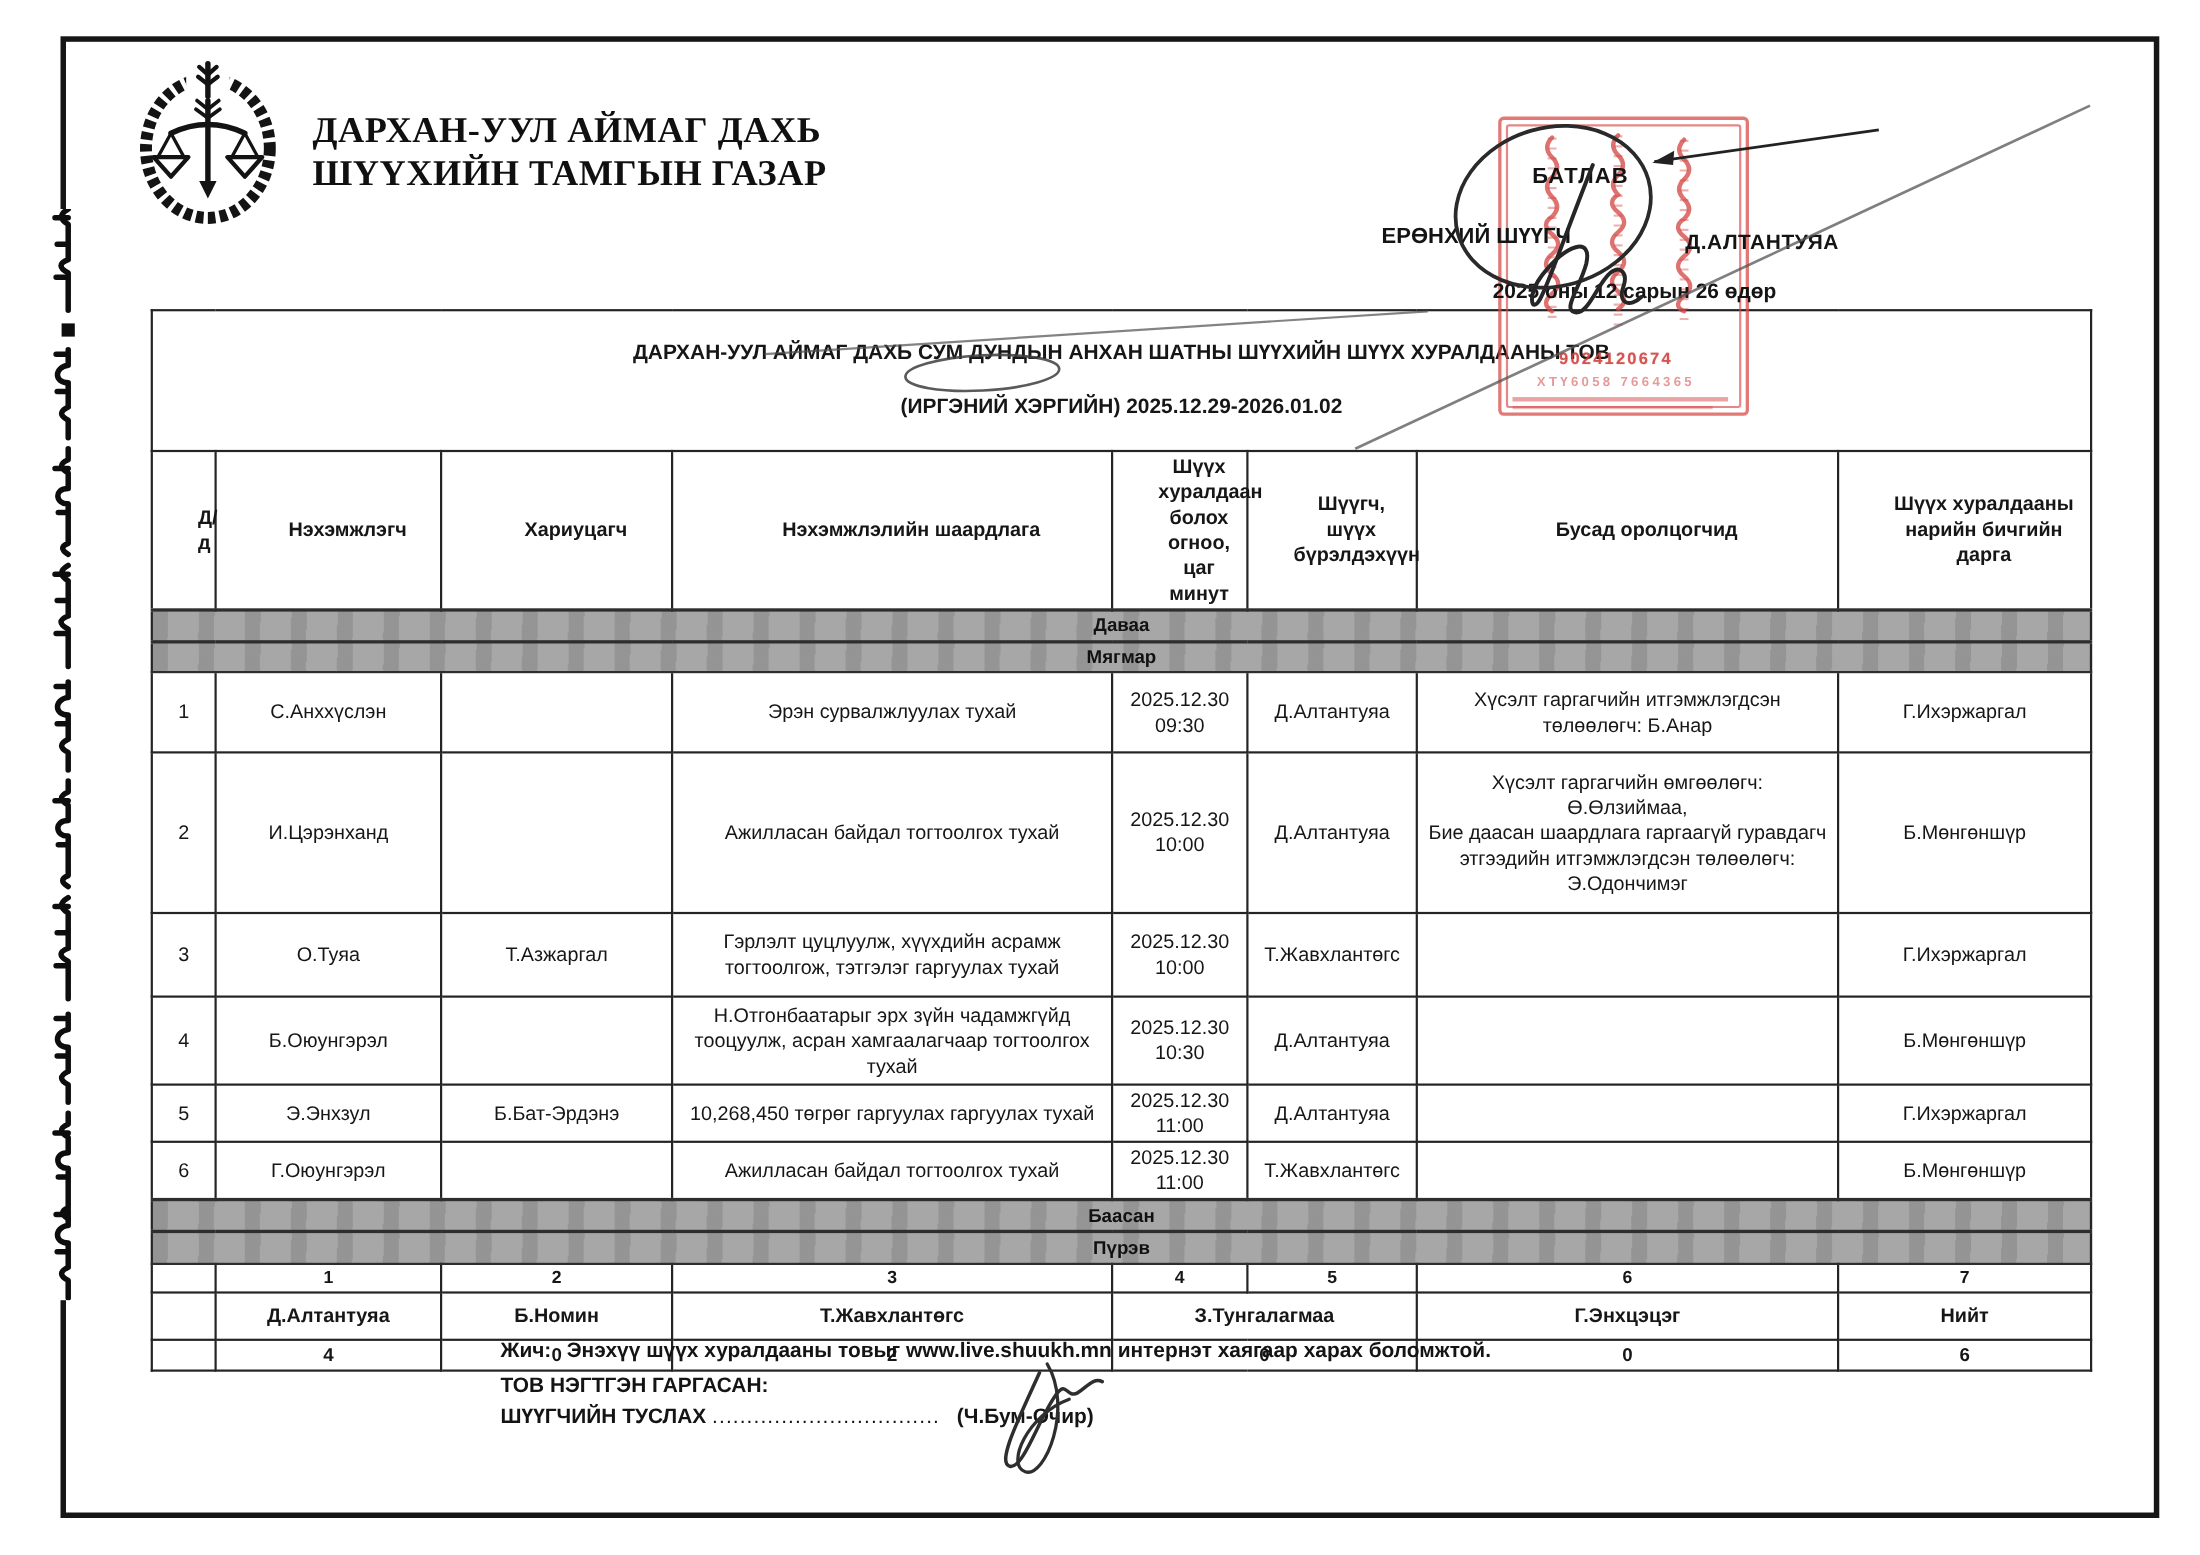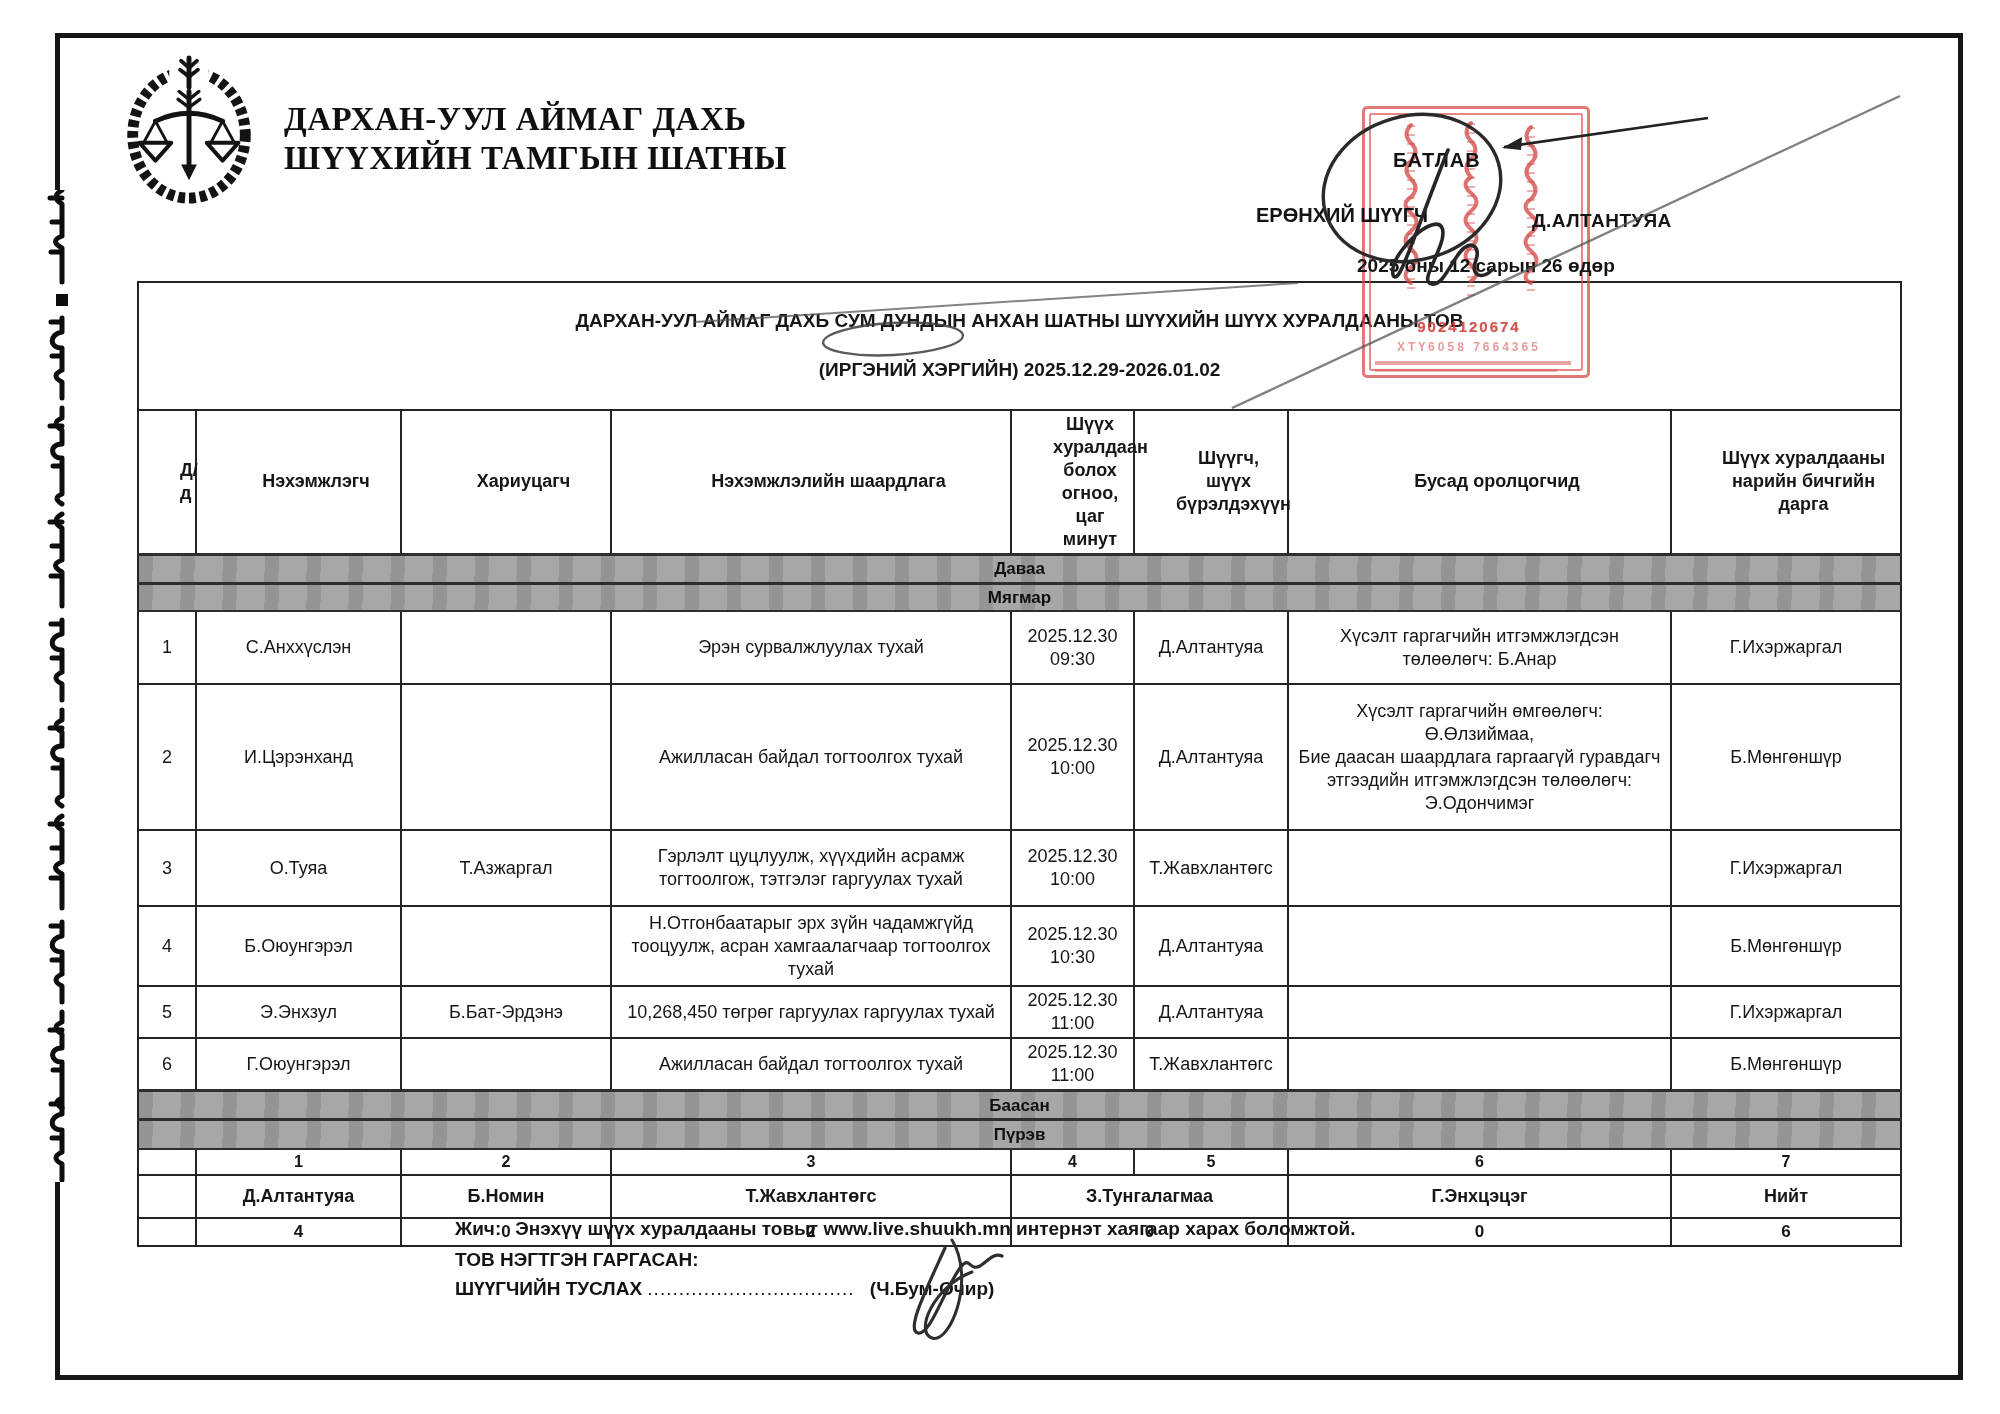--- a/index.html
+++ b/index.html
@@ -130,21 +130,21 @@
     <polygon points="80,126 72,110 88,110" fill="#141414"></polygon>
     <path class="lg" stroke-width="5" d="M46 66 Q80 50 114 66"></path>
     <path class="lg" stroke-width="3" d="M46 66 L34 88 M46 66 L58 88 M114 66 L102 88 M114 66 L126 88"></path>
     <path class="lg" stroke-width="4" d="M30 88 h32 l-16 18 z"></path>
     <path class="lg" stroke-width="4" d="M98 88 h32 l-16 18 z"></path>
   </svg>
 </div>
 
 <div class="org-name">
   <div>ДАРХАН-УУЛ АЙМАГ ДАХЬ</div>
-  <div>ШҮҮХИЙН ТАМГЫН ШАТНЫ</div>
+  <div>ШҮҮХИЙН ТАМГЫН ГАЗАР</div>
 </div>
 
 <div class="ap ap-batlav">БАТЛАВ</div>
 <div class="ap ap-chief">ЕРӨНХИЙ ШҮҮГЧ</div>
 <div class="ap ap-name">Д.АЛТАНТУЯА</div>
 <div class="ap ap-date">2025 оны 12 сарын 26 өдөр</div>
 
 <div class="stamp">
   <div class="inner"></div>
   <svg width="216" height="260" viewBox="0 0 216 260" style="position:absolute;left:0;top:0;">

